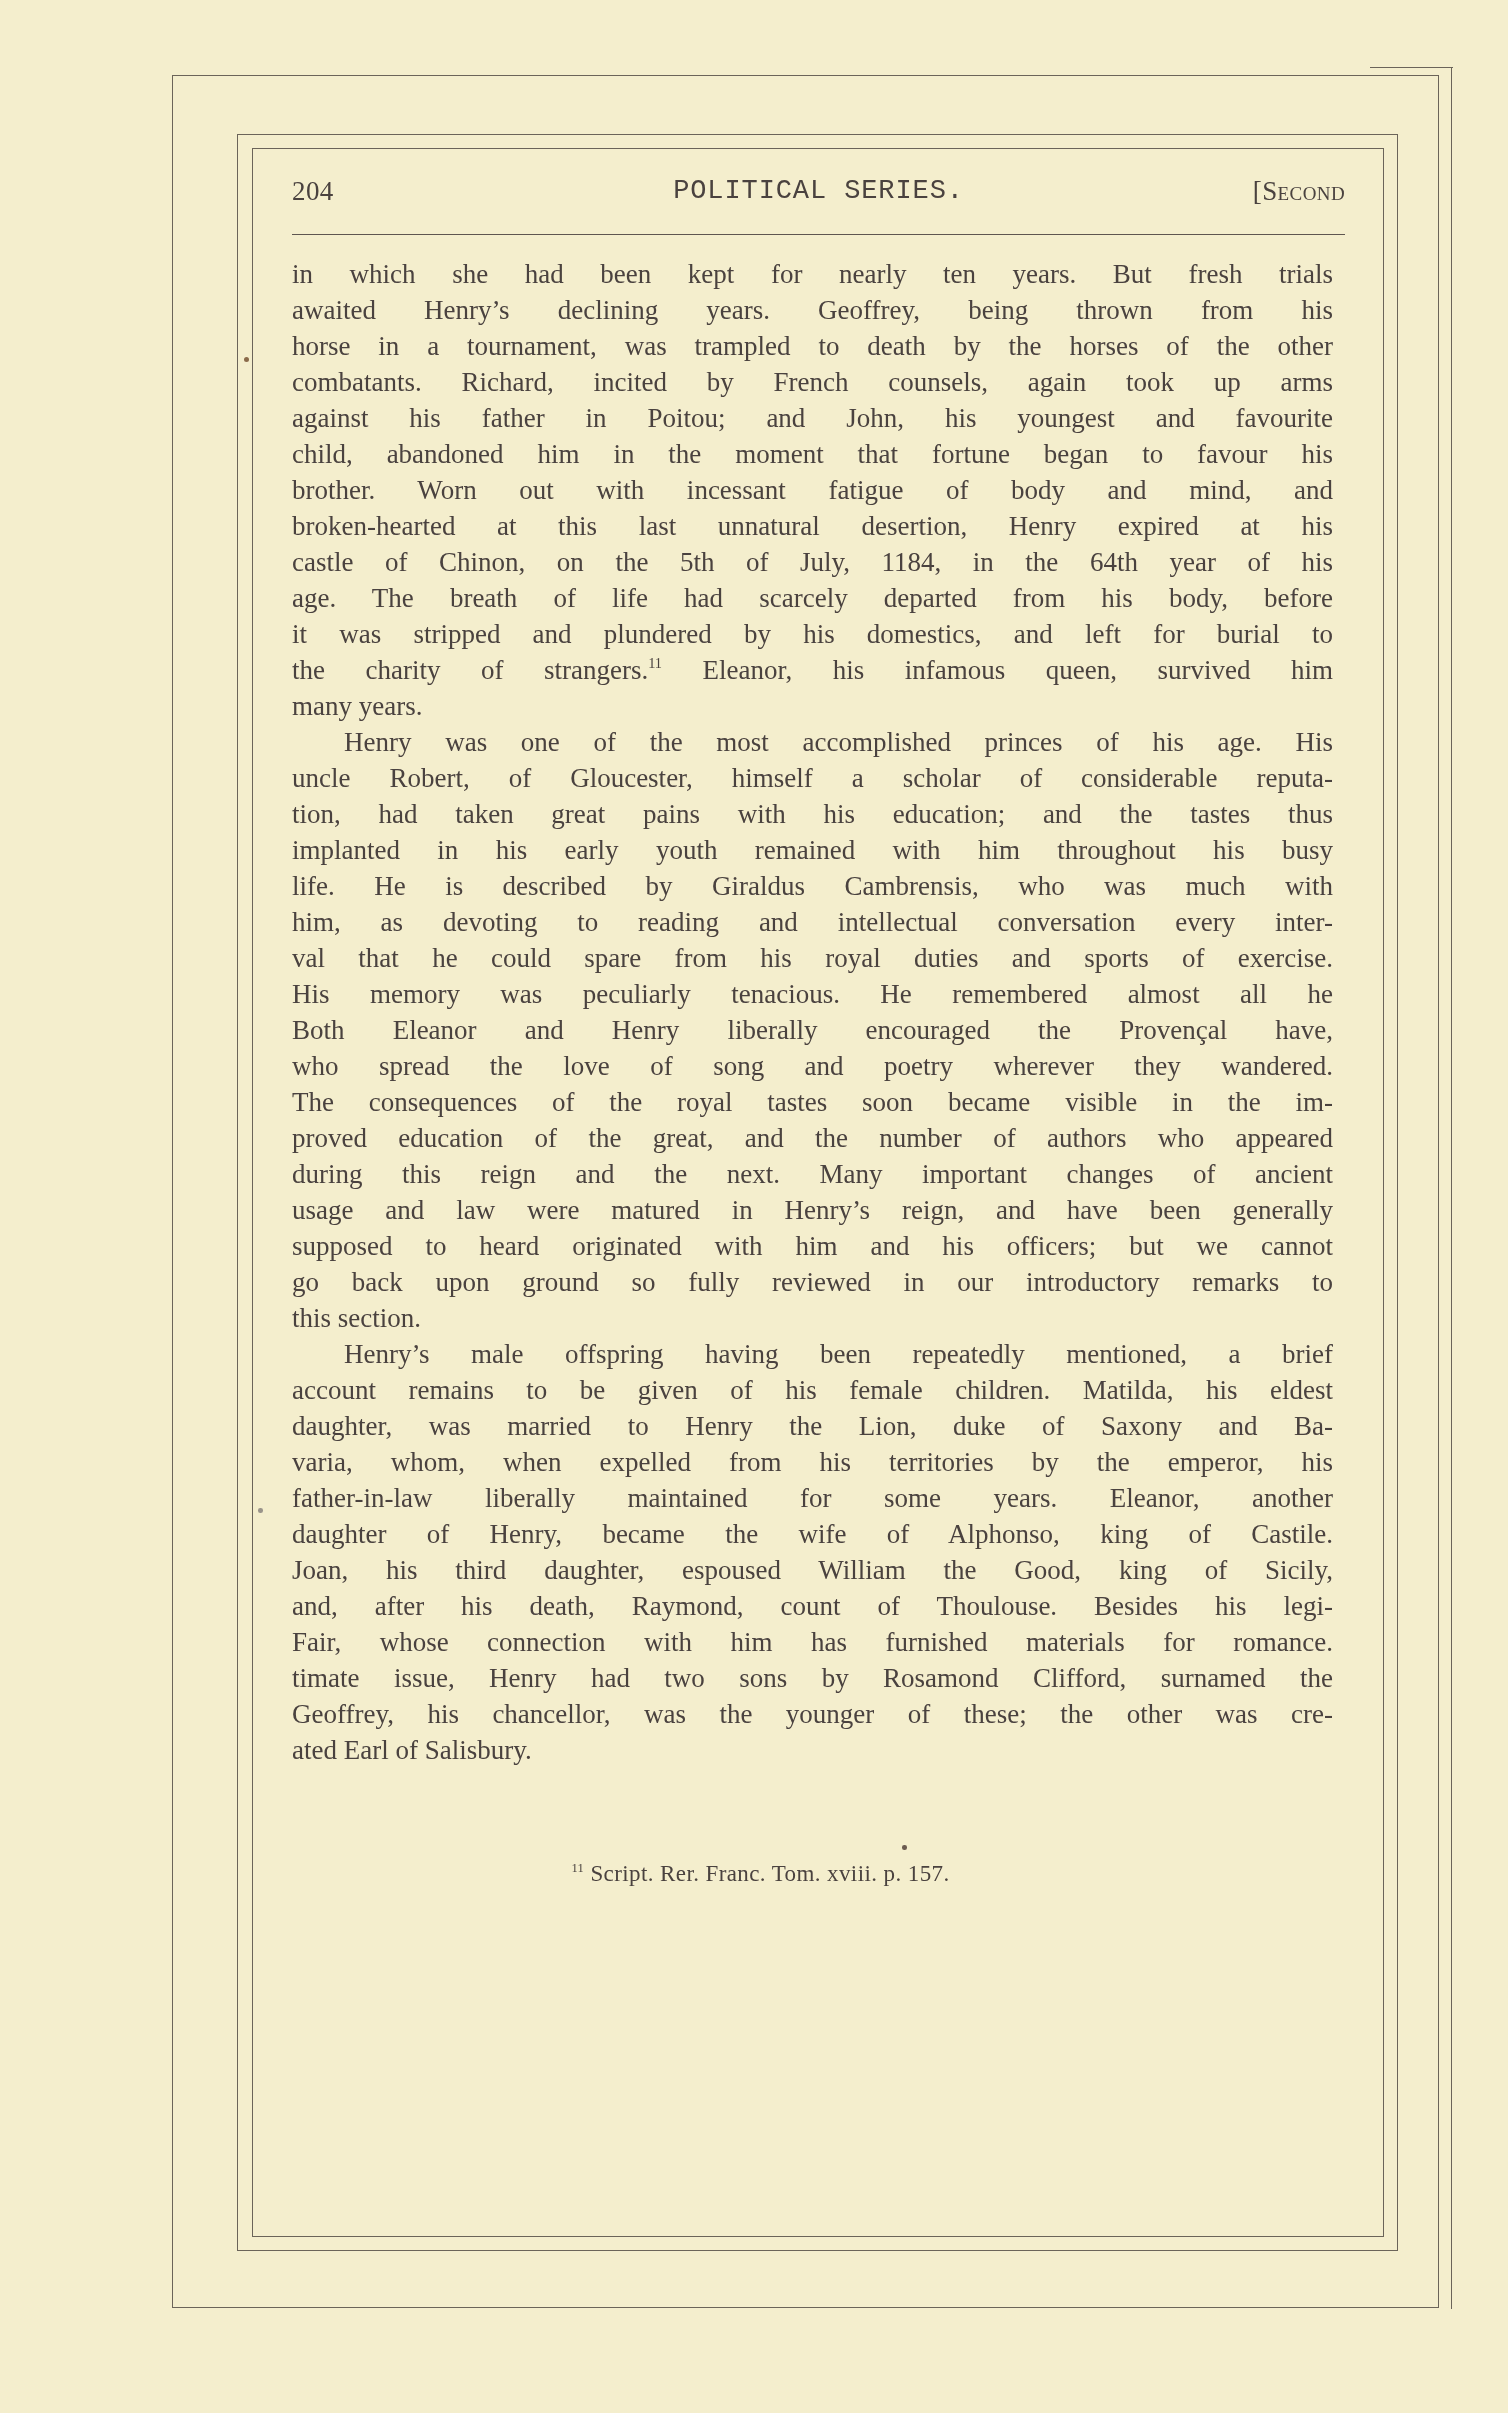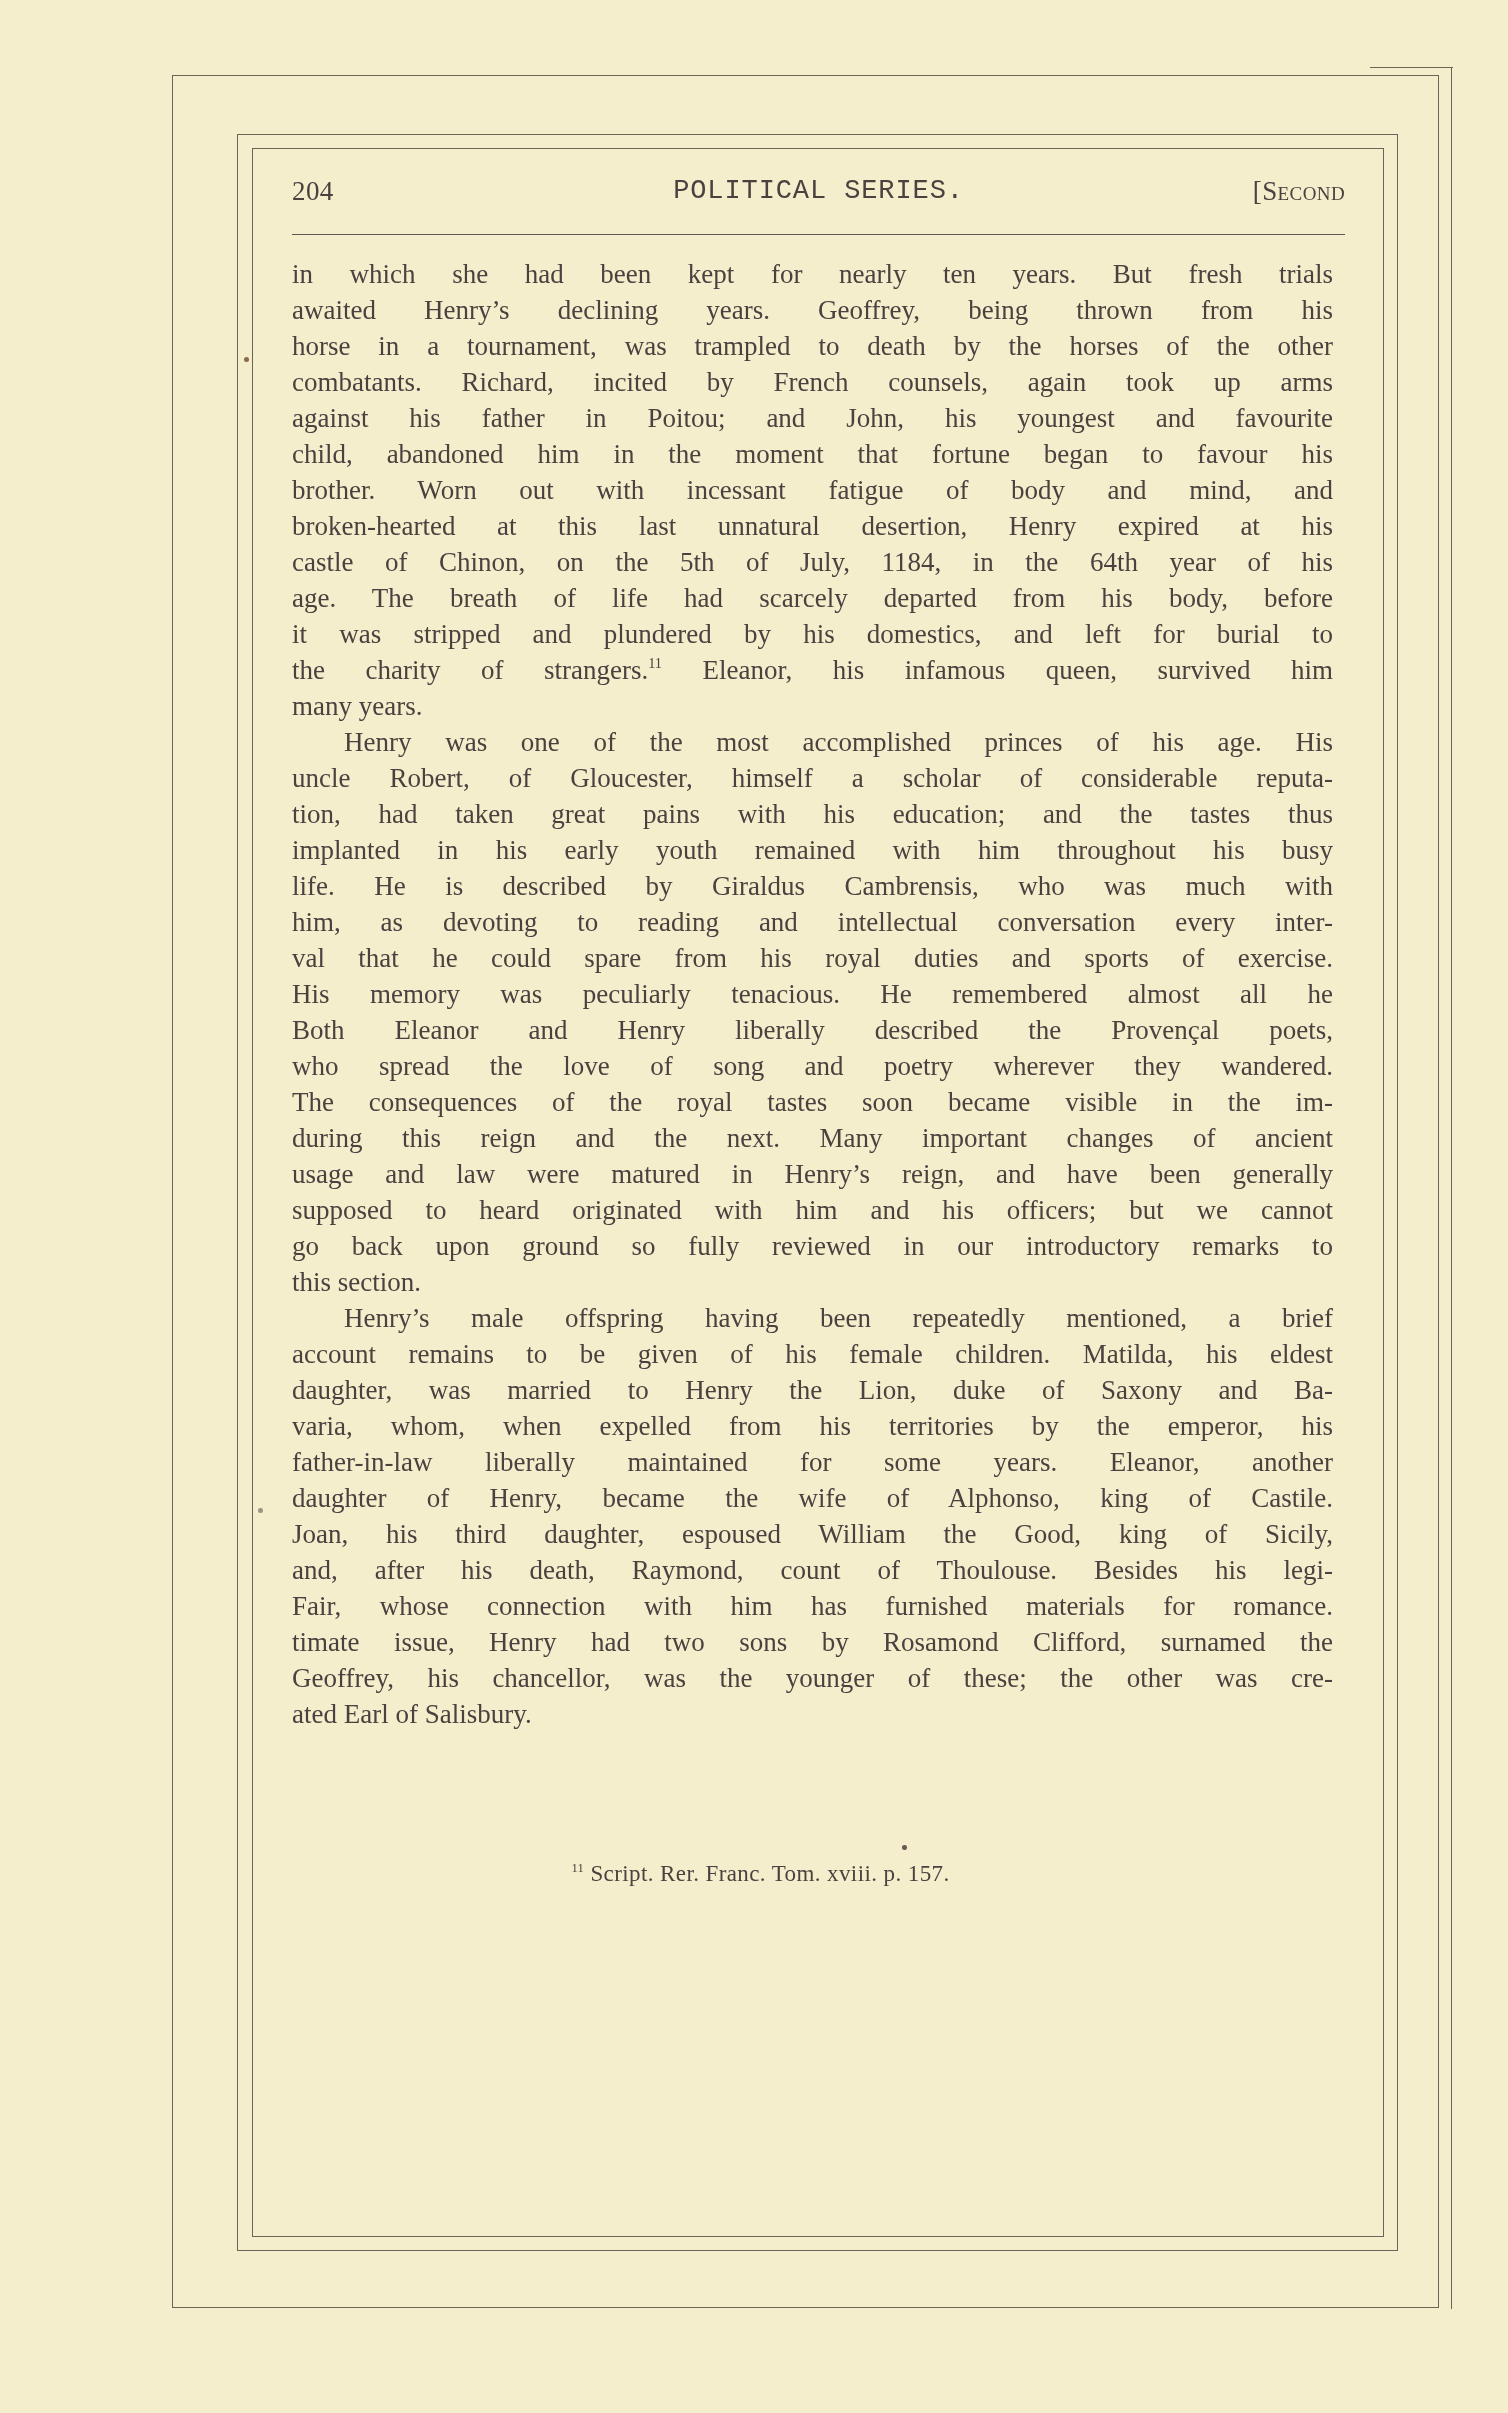--- a/index.html
+++ b/index.html
@@ -85,23 +85,24 @@
   <span class="line"><span>the charity of strangers.</span><sup>11</sup><span>  Eleanor, his infamous queen, survived him</span></span>
   <span class="line last">many years.</span>
   <span class="line indent">Henry was one of the most accomplished princes of his age.  His</span>
   <span class="line">uncle Robert, of Gloucester, himself a scholar of considerable reputa-</span>
   <span class="line">tion, had taken great pains with his education; and the tastes thus</span>
   <span class="line">implanted in his early youth remained with him throughout his busy</span>
   <span class="line">life.  He is described by Giraldus Cambrensis, who was much with</span>
   <span class="line">him, as devoting to reading and intellectual conversation every inter-</span>
   <span class="line">val that he could spare from his royal duties and sports of exercise.</span>
   <span class="line">His memory was peculiarly tenacious.  He remembered almost all he</span>
-  <span class="line">Both Eleanor and Henry liberally described the Provençal poets,</span>
+  <span class="line">Both Eleanor and Henry liberally encouraged the Provençal have,</span>
   <span class="line">who spread the love of song and poetry wherever they wandered.</span>
   <span class="line">The consequences of the royal tastes soon became visible in the im-</span>
+  <span class="line">proved education of the great, and the number of authors who appeared</span>
   <span class="line">during this reign and the next.  Many important changes of ancient</span>
   <span class="line">usage and law were matured in Henry’s reign, and have been generally</span>
   <span class="line">supposed to heard originated with him and his officers; but we cannot</span>
   <span class="line">go back upon ground so fully reviewed in our introductory remarks to</span>
   <span class="line last">this section.</span>
   <span class="line indent">Henry’s male offspring having been repeatedly mentioned, a brief</span>
   <span class="line">account remains to be given of his female children.  Matilda, his eldest</span>
   <span class="line">daughter, was married to Henry the Lion, duke of Saxony and Ba-</span>
   <span class="line">varia, whom, when expelled from his territories by the emperor, his</span>
   <span class="line">father-in-law liberally maintained for some years.  Eleanor, another</span>

